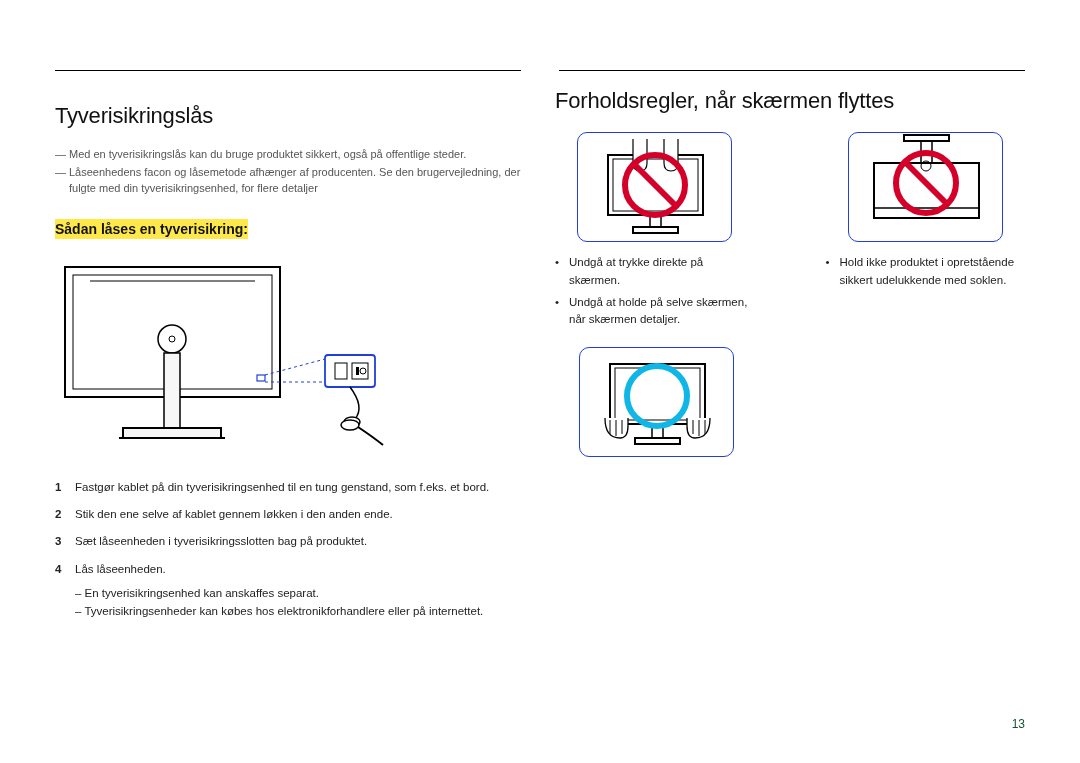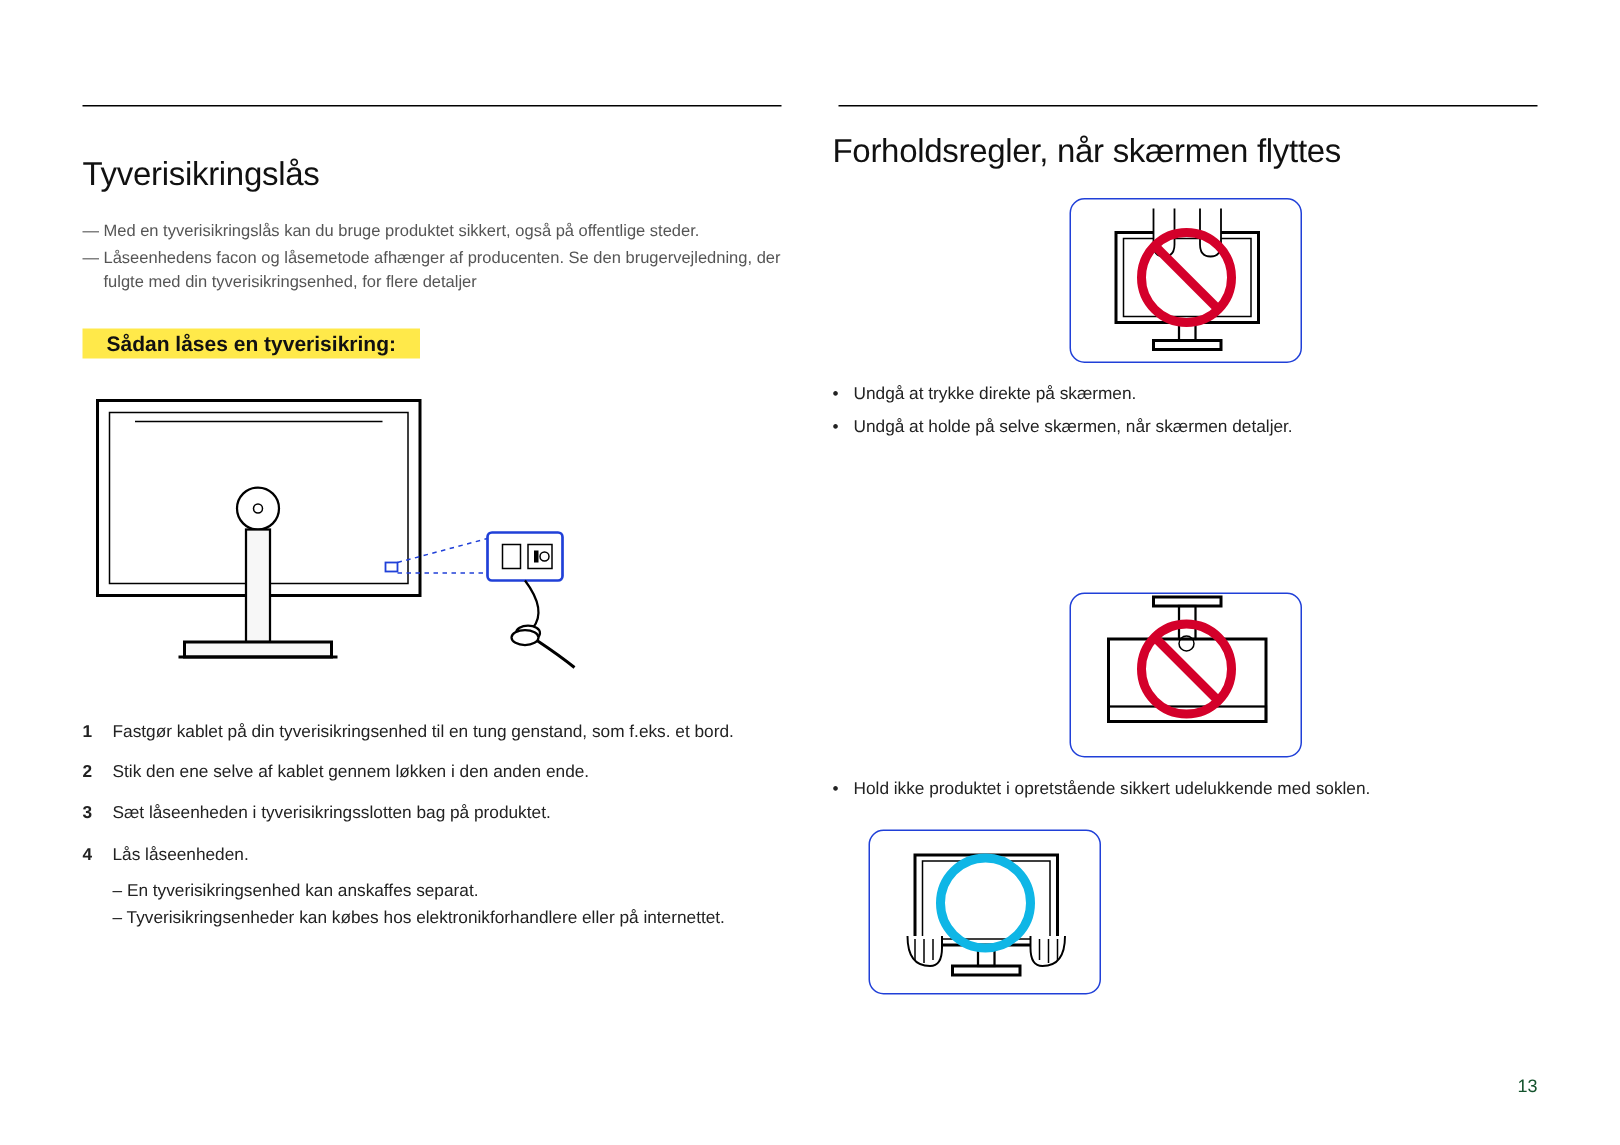--- a/index.html
+++ b/index.html
@@ -51,21 +51,21 @@
     line-height: 1.45;
     margin-bottom: 2px;
   }
   .note-row .dash { width: 14px; flex-shrink:0; text-align:left; }
   .note-row .txt { flex:1; }
   .sub-h {
     display: inline-block;
     background: #ffe94a;
     font-size: 14px;
     font-weight: 600;
-    padding: 2px 16px;
+    padding: 2px 0;
     margin-top: 20px;
     margin-bottom: 12px;
     color: #111;
   }
   .fig-lock {
     margin-top: 6px;
     margin-bottom: 18px;
   }
   .ol-steps {
     counter-reset: step;
@@ -102,23 +102,22 @@
   .page-num {
     position: absolute;
     right: 55px;
     bottom: 32px;
     font-size: 12px;
     color: #14532d;
   }
   
   .fig-grid {
     display: flex;
-    gap: 96px;
+    gap: 71px;
     margin-bottom: 8px;
-    flex-direction: column;
   }
   .fig-col { flex:1; }
   .fig-box {
     text-align: center;
     margin-bottom: 8px;
   }
   .ul-bullets {
     list-style: none;
     font-size: 11.5px;
     color: #222;

